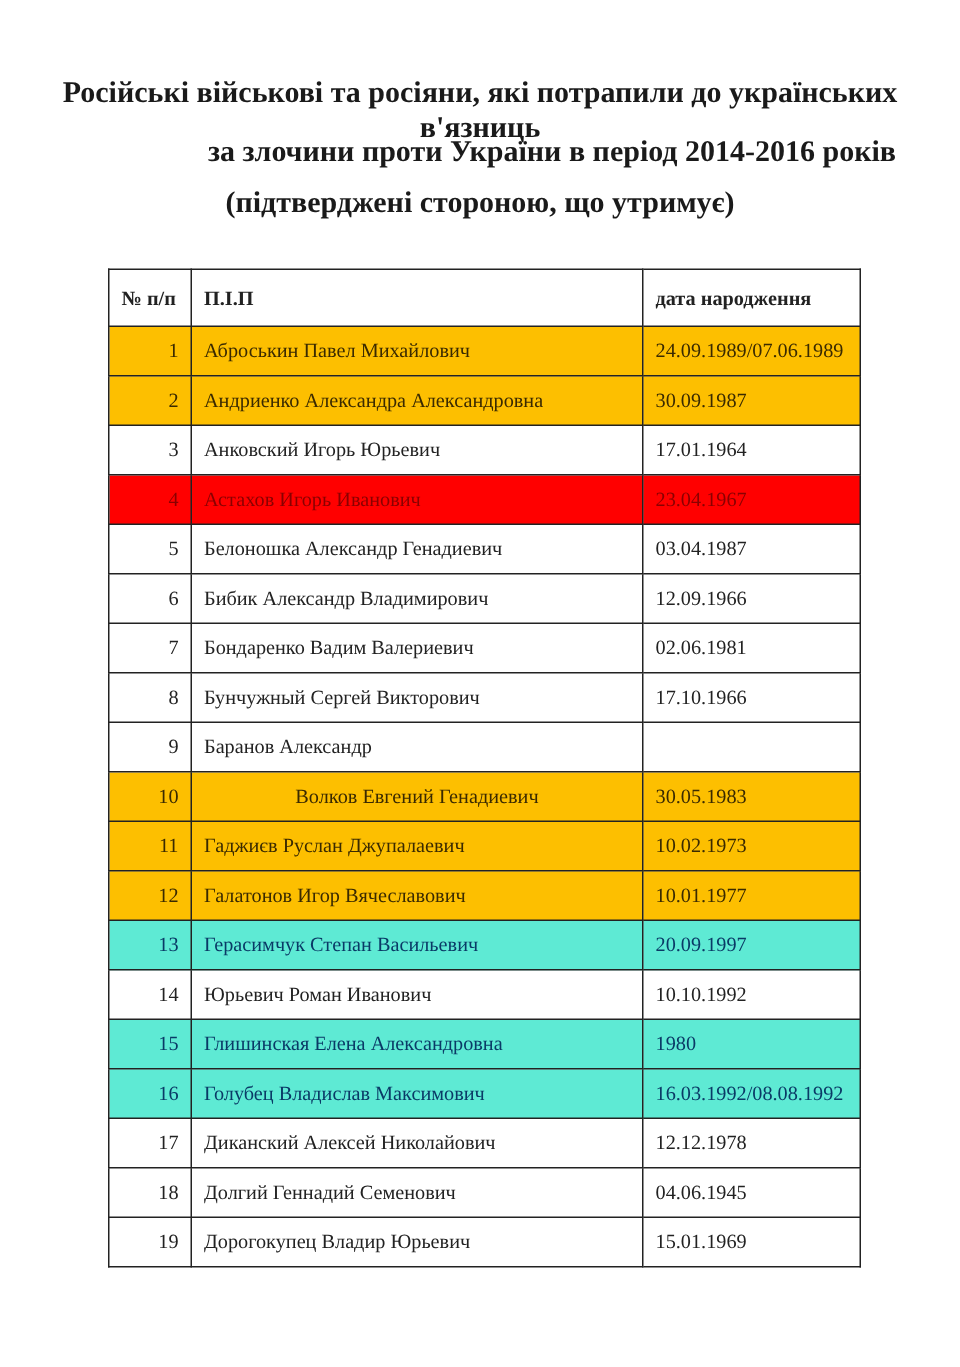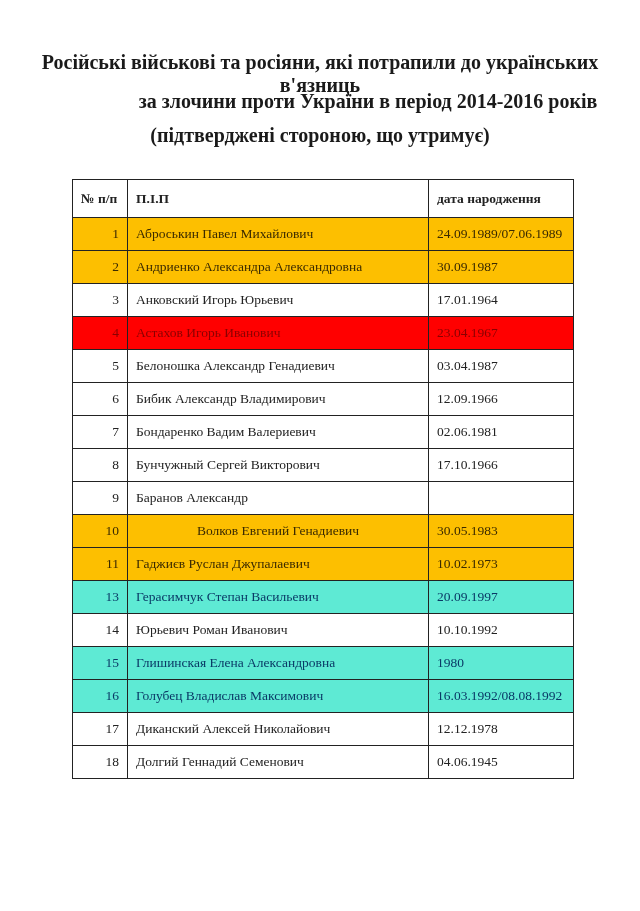--- a/index.html
+++ b/index.html
@@ -87,20 +87,25 @@
       <tr class="orange">
         <td class="num">10</td>
         <td class="name center">Волков Евгений Генадиевич</td>
         <td class="date">30.05.1983</td>
       </tr>
       <tr class="orange">
         <td class="num">11</td>
         <td class="name">Гаджиєв Руслан Джупалаевич</td>
         <td class="date">10.02.1973</td>
       </tr>
+      <tr class="orange">
+        <td class="num">12</td>
+        <td class="name">Галатонов Игор Вячеславович</td>
+        <td class="date">10.01.1977</td>
+      </tr>
       <tr class="blue">
         <td class="num">13</td>
         <td class="name">Герасимчук Степан Васильевич</td>
         <td class="date">20.09.1997</td>
       </tr>
       <tr class="white">
         <td class="num">14</td>
         <td class="name">Юрьевич Роман Иванович</td>
         <td class="date">10.10.1992</td>
       </tr>
@@ -117,14 +122,19 @@
       <tr class="white">
         <td class="num">17</td>
         <td class="name">Диканский Алексей Николайович</td>
         <td class="date">12.12.1978</td>
       </tr>
       <tr class="white">
         <td class="num">18</td>
         <td class="name">Долгий Геннадий Семенович</td>
         <td class="date">04.06.1945</td>
       </tr>
+      <tr class="white">
+        <td class="num">19</td>
+        <td class="name">Дорогокупец Владир Юрьевич</td>
+        <td class="date">15.01.1969</td>
+      </tr>
     </tbody>
 </table>
 
 </body></html>

